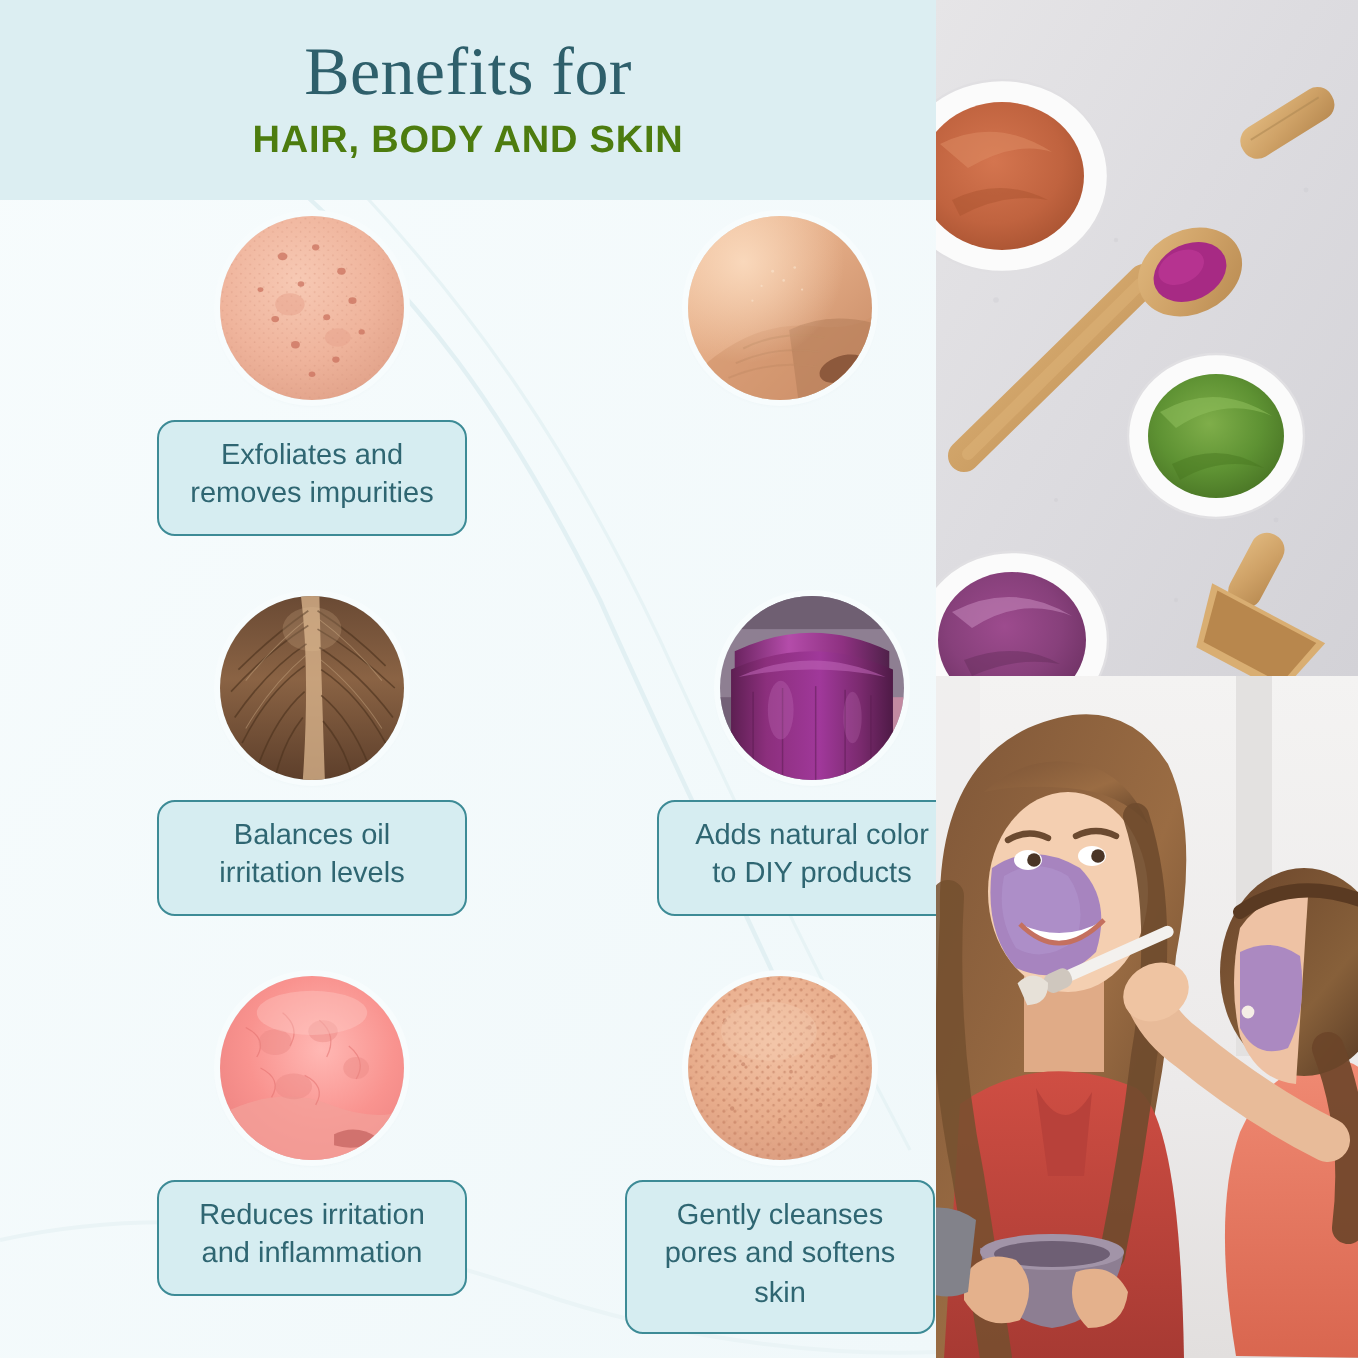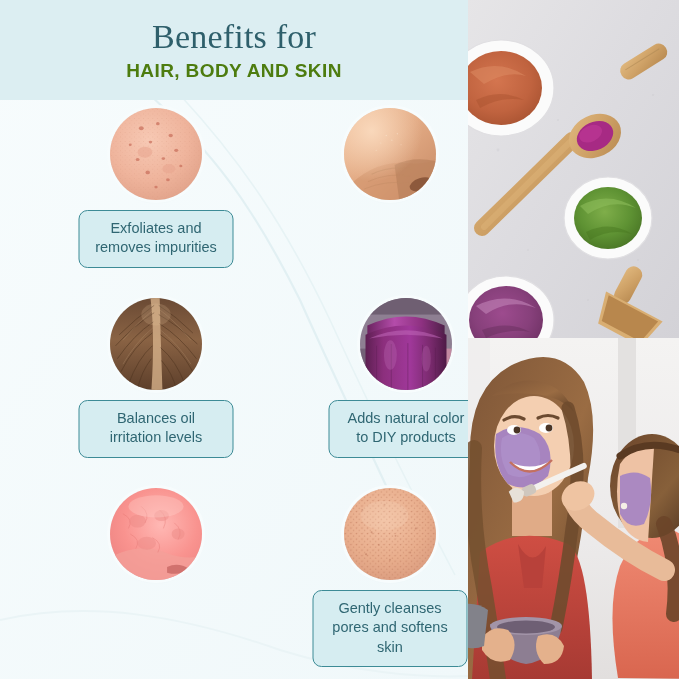--- a/index.html
+++ b/index.html
@@ -272,20 +272,22 @@
             </g>
             <g fill="#eb8986" opacity=".45">
               <ellipse cx="30" cy="36" rx="9" ry="7"></ellipse>
               <ellipse cx="56" cy="30" rx="8" ry="6"></ellipse>
               <ellipse cx="40" cy="60" rx="10" ry="7"></ellipse>
               <ellipse cx="74" cy="50" rx="7" ry="6"></ellipse>
             </g>
             <ellipse cx="50" cy="20" rx="30" ry="12" fill="#ffd2cc" opacity=".35"></ellipse>
           </svg>
         </div>
+        <div class="caption">Reduces irritation
+and inflammation</div>
       </div>
 
       <div class="cell wide" style="left:234px;top:380px;">
         <div class="circle-wrap">
           <svg class="circle-img" viewBox="0 0 100 100">
             <defs>
               <radialGradient id="sk6" cx="45%" cy="35%" r="80%">
                 <stop offset="0%" stop-color="#f3c2a4"></stop>
                 <stop offset="55%" stop-color="#e8ad8c"></stop>
                 <stop offset="100%" stop-color="#d5957a"></stop>

